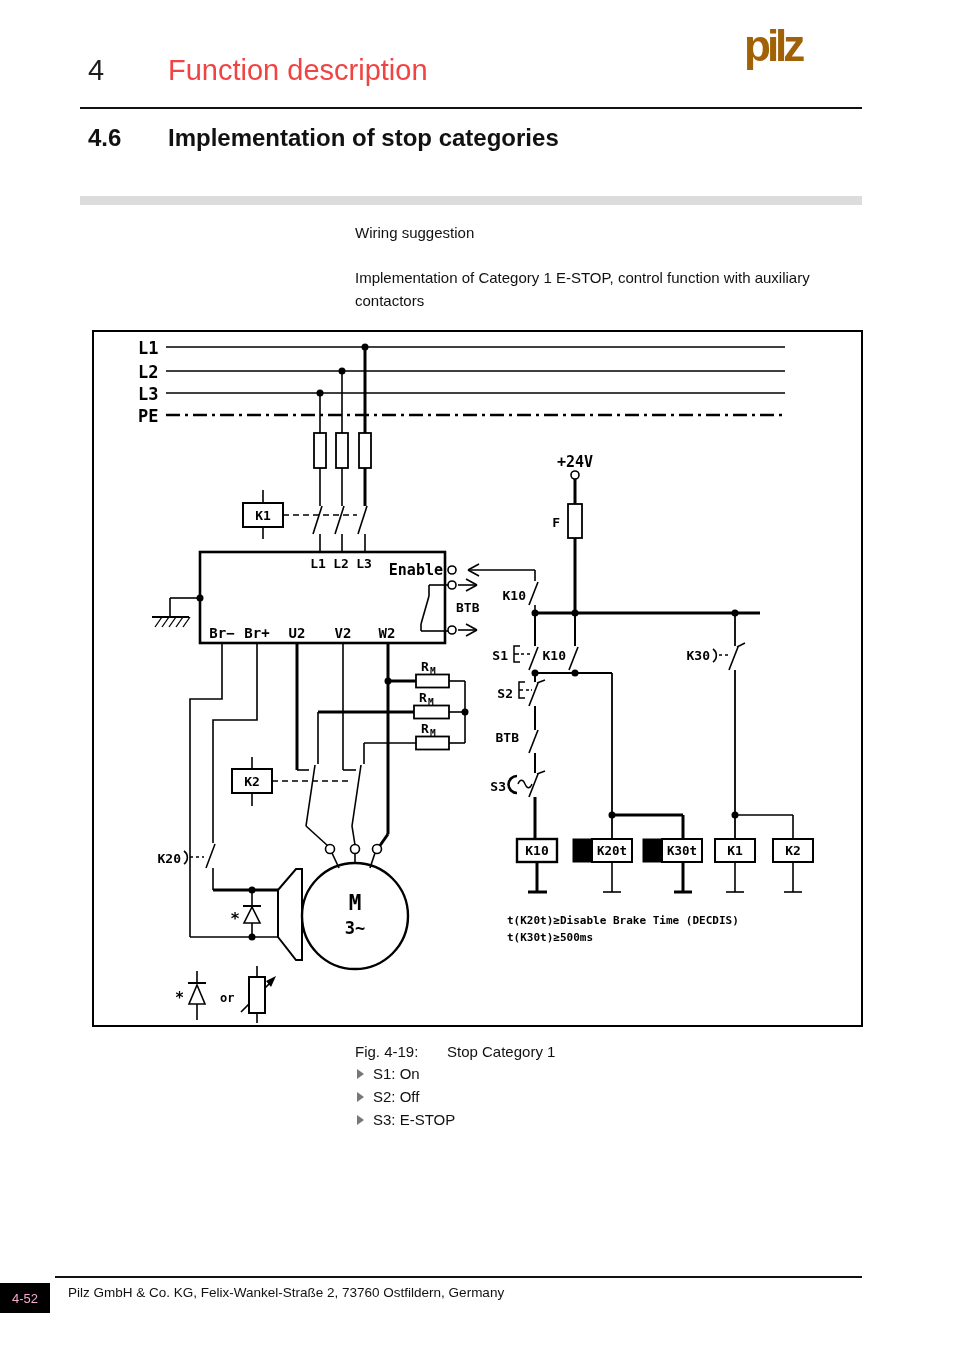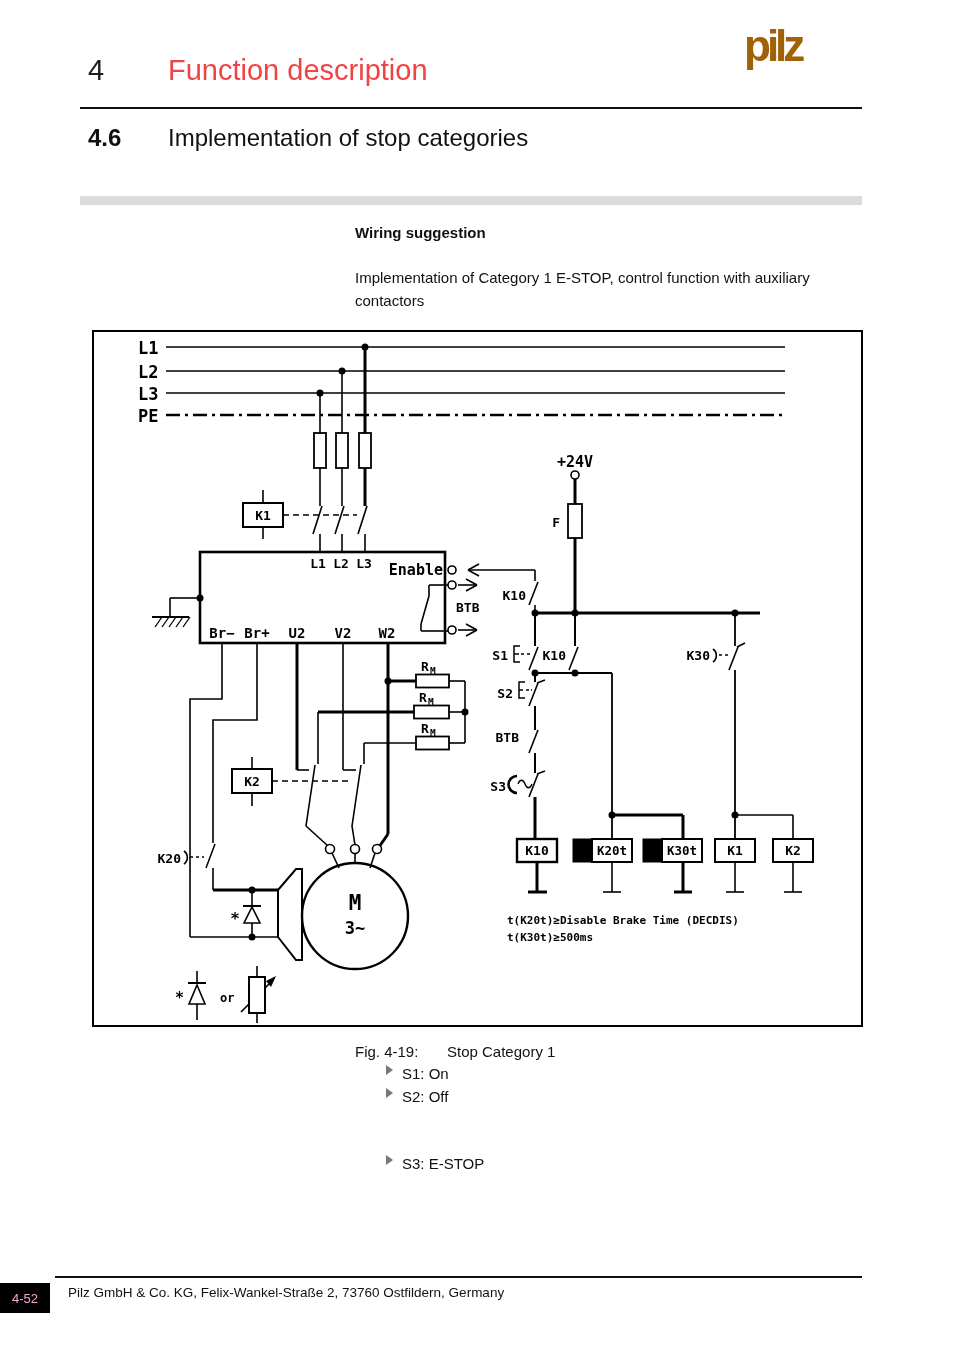--- a/index.html
+++ b/index.html
@@ -7,30 +7,30 @@
         font-family:"Liberation Sans",sans-serif;color:#111;}
   .abs{position:absolute;}
   
   .chap-num{left:88px;top:54px;font-size:29px;font-weight:400;color:#1c1c1c;}
   .chap-title{left:168px;top:54px;font-size:29px;font-weight:400;color:#ef4444;}
   .logo{left:744px;top:24px;font-size:44px;font-weight:bold;color:#a16207;
         letter-spacing:-4px;line-height:1;}
   .header-rule{left:80px;top:107px;width:782px;height:0;border-top:2px solid #111;}
   
   .sec-num{left:88px;top:124px;font-size:24px;font-weight:bold;}
-  .sec-title{left:168px;top:124px;font-size:24px;font-weight:normal;text-align:right;}
+  .sec-title{left:168px;top:124px;font-size:24px;font-weight:bold;text-align:right;}
   .gray-bar{left:80px;top:196px;width:782px;height:9px;background:#dcdcdc;}
   
-  .subhead{left:355px;top:224px;font-size:15px;font-weight:bold;}
+  .subhead{left:355px;top:224px;font-size:15px;font-weight:normal;}
   .para{left:355px;top:266px;width:510px;font-size:15px;line-height:23px;}
   
   .fig-label{left:355px;top:1043px;font-size:15px;}
   .fig-title{left:447px;top:1043px;font-size:15px;}
-  .bullet-row{display:flex;align-items:flex-start;gap:9px;font-size:15px;margin-left:29px;}
-  .b1{left:357px;top:1065px;} .b2{left:357px;top:1088px;} .b3{left:357px;top:1155px;}
+  .bullet-row{display:flex;align-items:center;gap:9px;font-size:15px;}
+  .b1{left:357px;top:1065px;} .b2{left:357px;top:1088px;} .b3{left:357px;top:1111px;}
   .tri{width:0;height:0;border-left:7px solid #777;border-top:5px solid transparent;
        border-bottom:5px solid transparent;}
   
   .footer-rule{left:55px;top:1276px;width:807px;height:0;border-top:2px solid #111;}
   .page-badge{left:0;top:1283px;width:50px;height:30px;background:#000;color:#f9a8d4;
               font-size:13px;display:flex;align-items:center;justify-content:center;}
   .addr{left:68px;top:1285px;font-size:13.5px;}
   .contact{left:68px;top:1310px;font-size:13.5px;}
   svg{position:absolute;left:0;top:0;}
   svg text{font-family:"DejaVu Sans Mono",monospace;font-weight:bold;fill:#000;stroke:none;}

